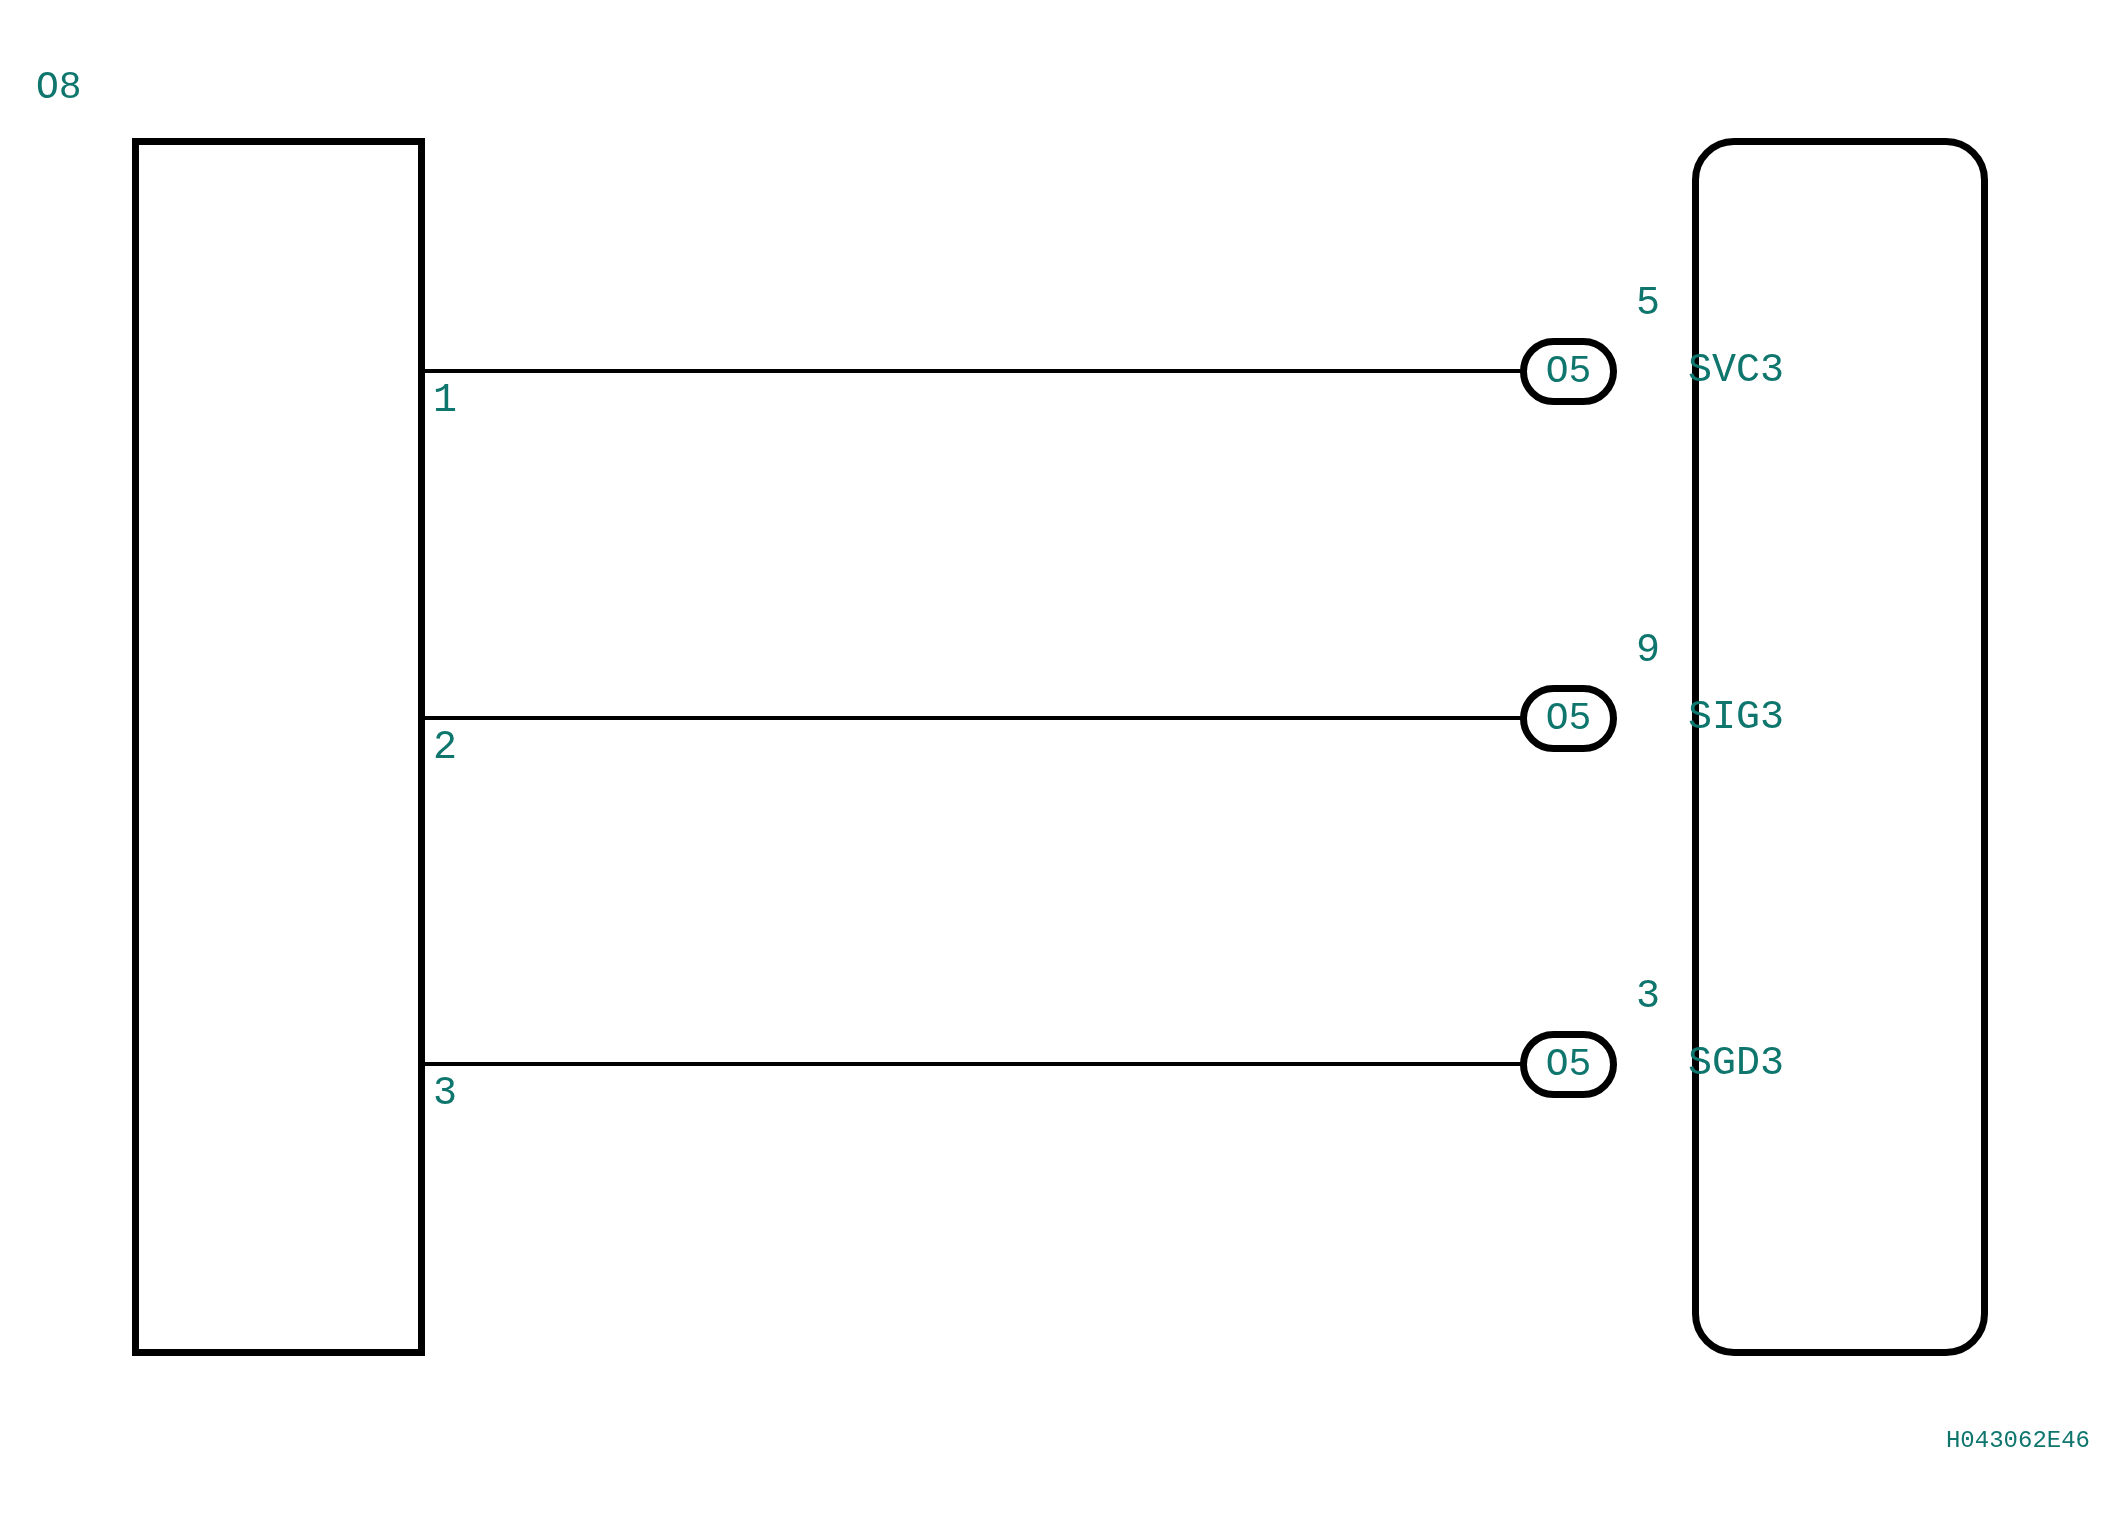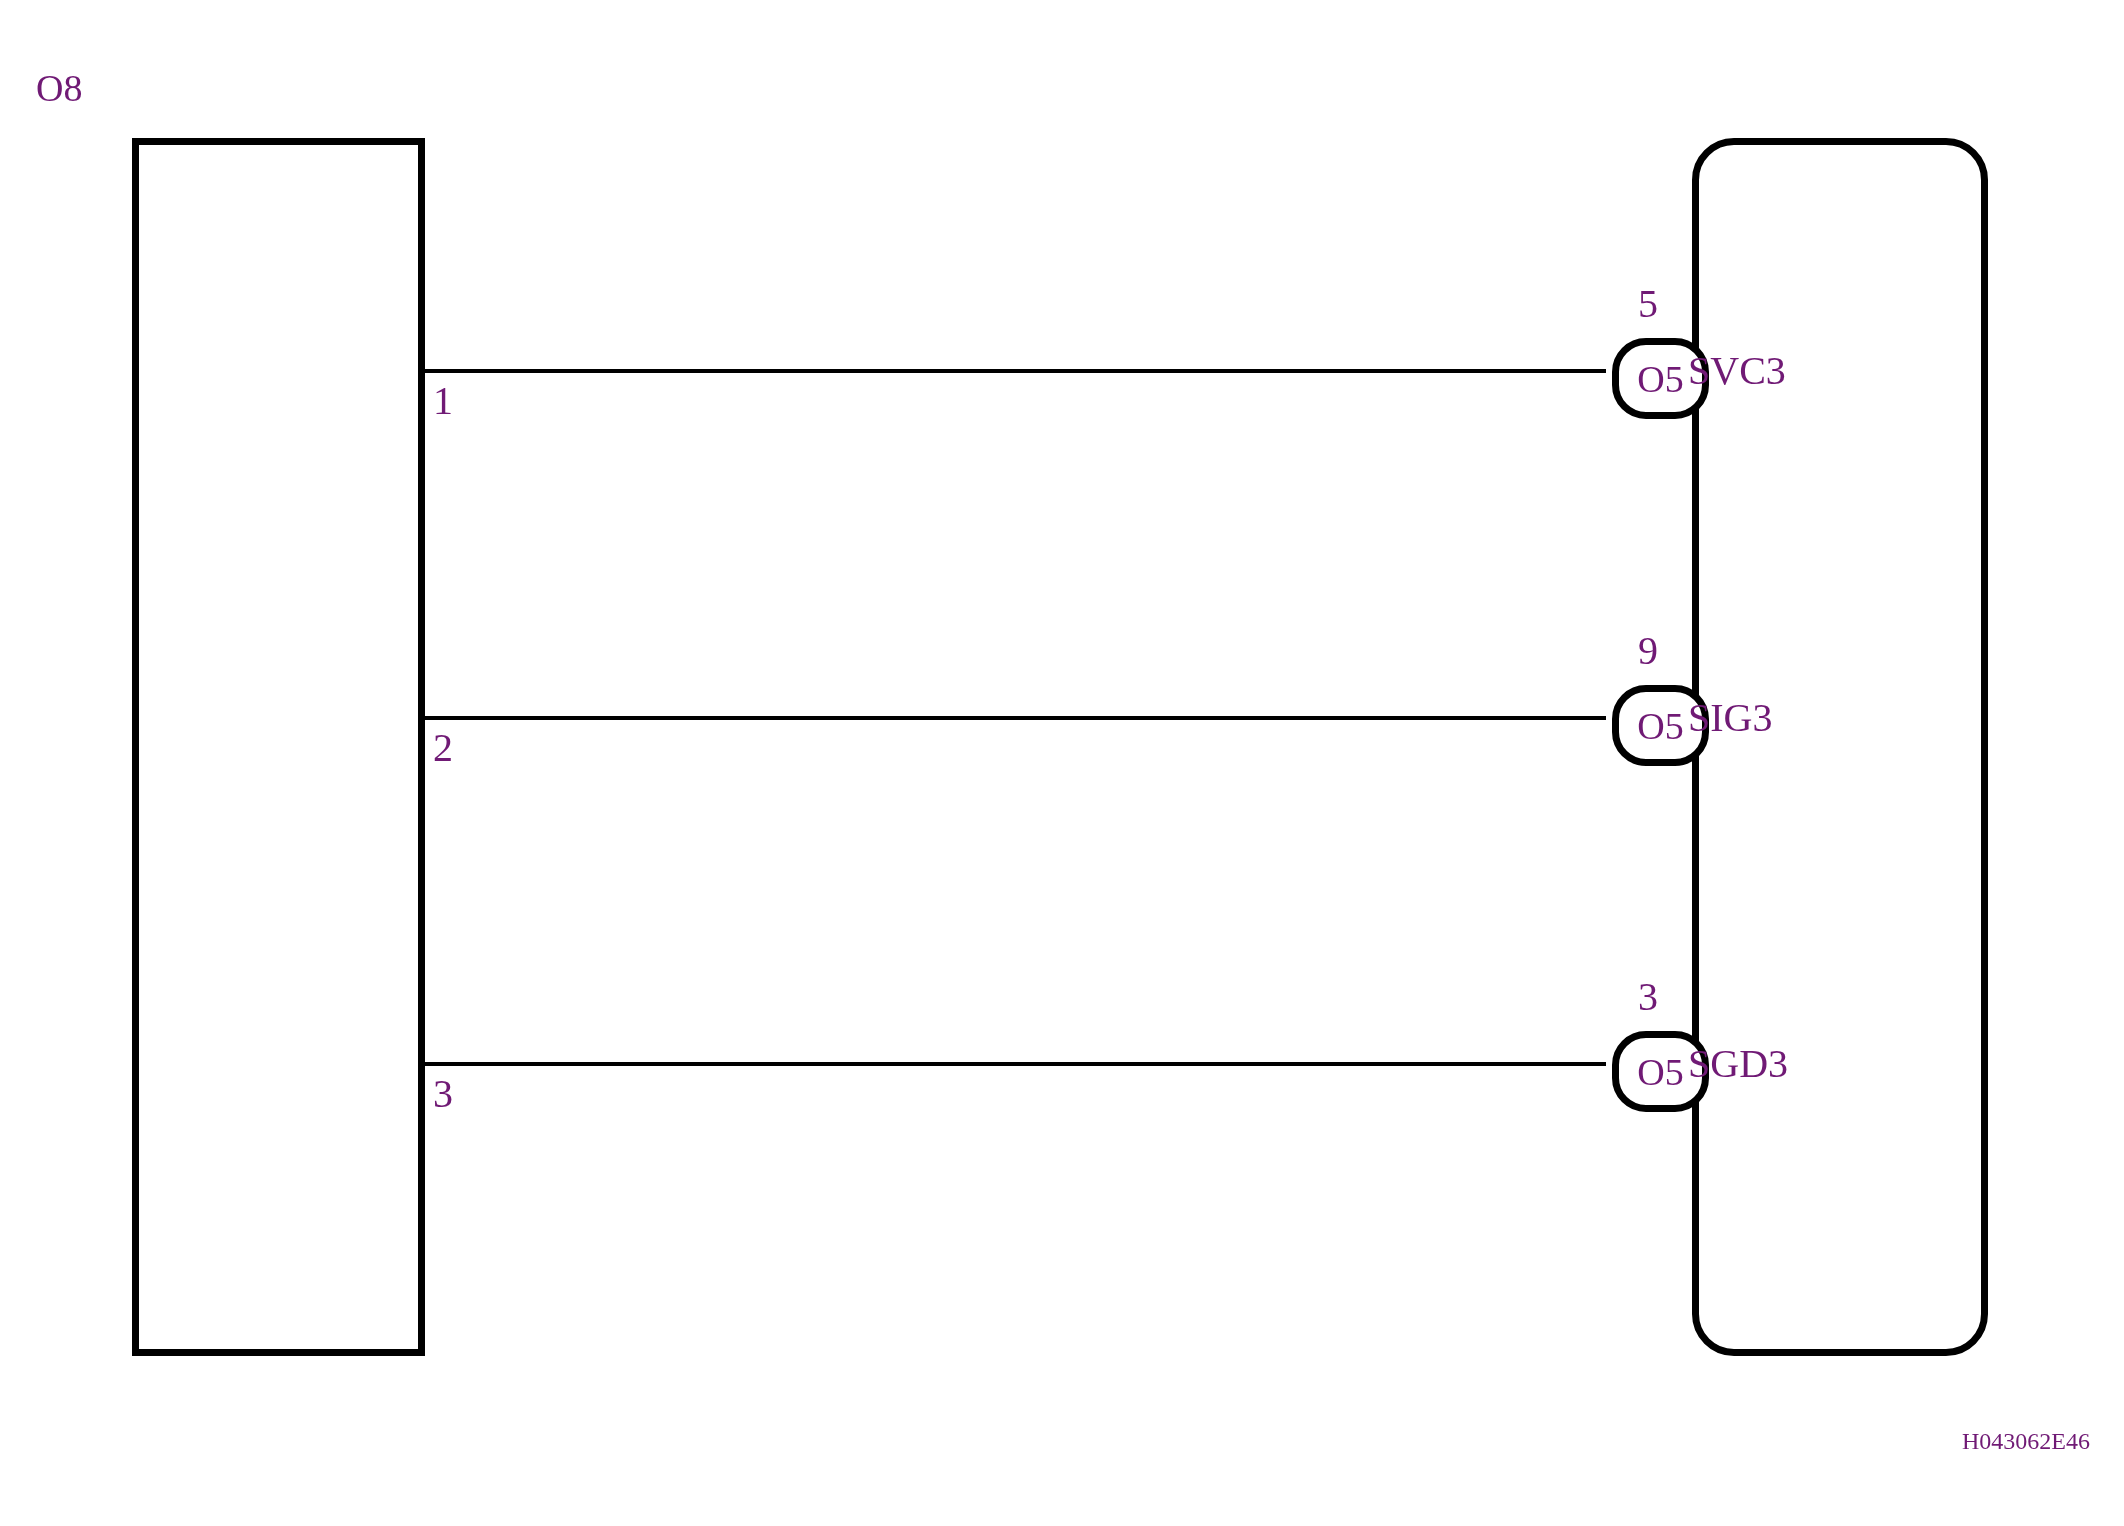--- a/index.html
+++ b/index.html
@@ -5,22 +5,22 @@
   html, body {
     margin: 0;
     padding: 0;
     background: #ffffff;
   }
   .canvas {
     position: relative;
     width: 2124px;
     height: 1526px;
     background: #ffffff;
-    font-family: Liberation Serif, serif;
-    color: #701a75;
+    font-family: Liberation Mono, monospace;
+    color: #0f766e;
     overflow: hidden;
   }
 
   
   .title-left {
     position: absolute;
     left: 36px;
     top: 68px;
     font-size: 38px;
     line-height: 40px;
@@ -89,24 +89,24 @@
     position: absolute;
     left: 1600px;
     width: 96px;
     top: -88px;
     text-align: center;
     font-size: 40px;
     line-height: 42px;
   }
   .connector-oval {
     position: absolute;
-    left: 1612px;
+    left: 1520px;
     top: -33px;
     width: 97px;
-    height: 81px;
+    height: 67px;
     border: 7px solid #000000;
     border-radius: 34px;
     box-sizing: border-box;
     background: #ffffff;
     display: flex;
     align-items: center;
     justify-content: center;
     font-size: 38px;
   }
   .signal-label {

